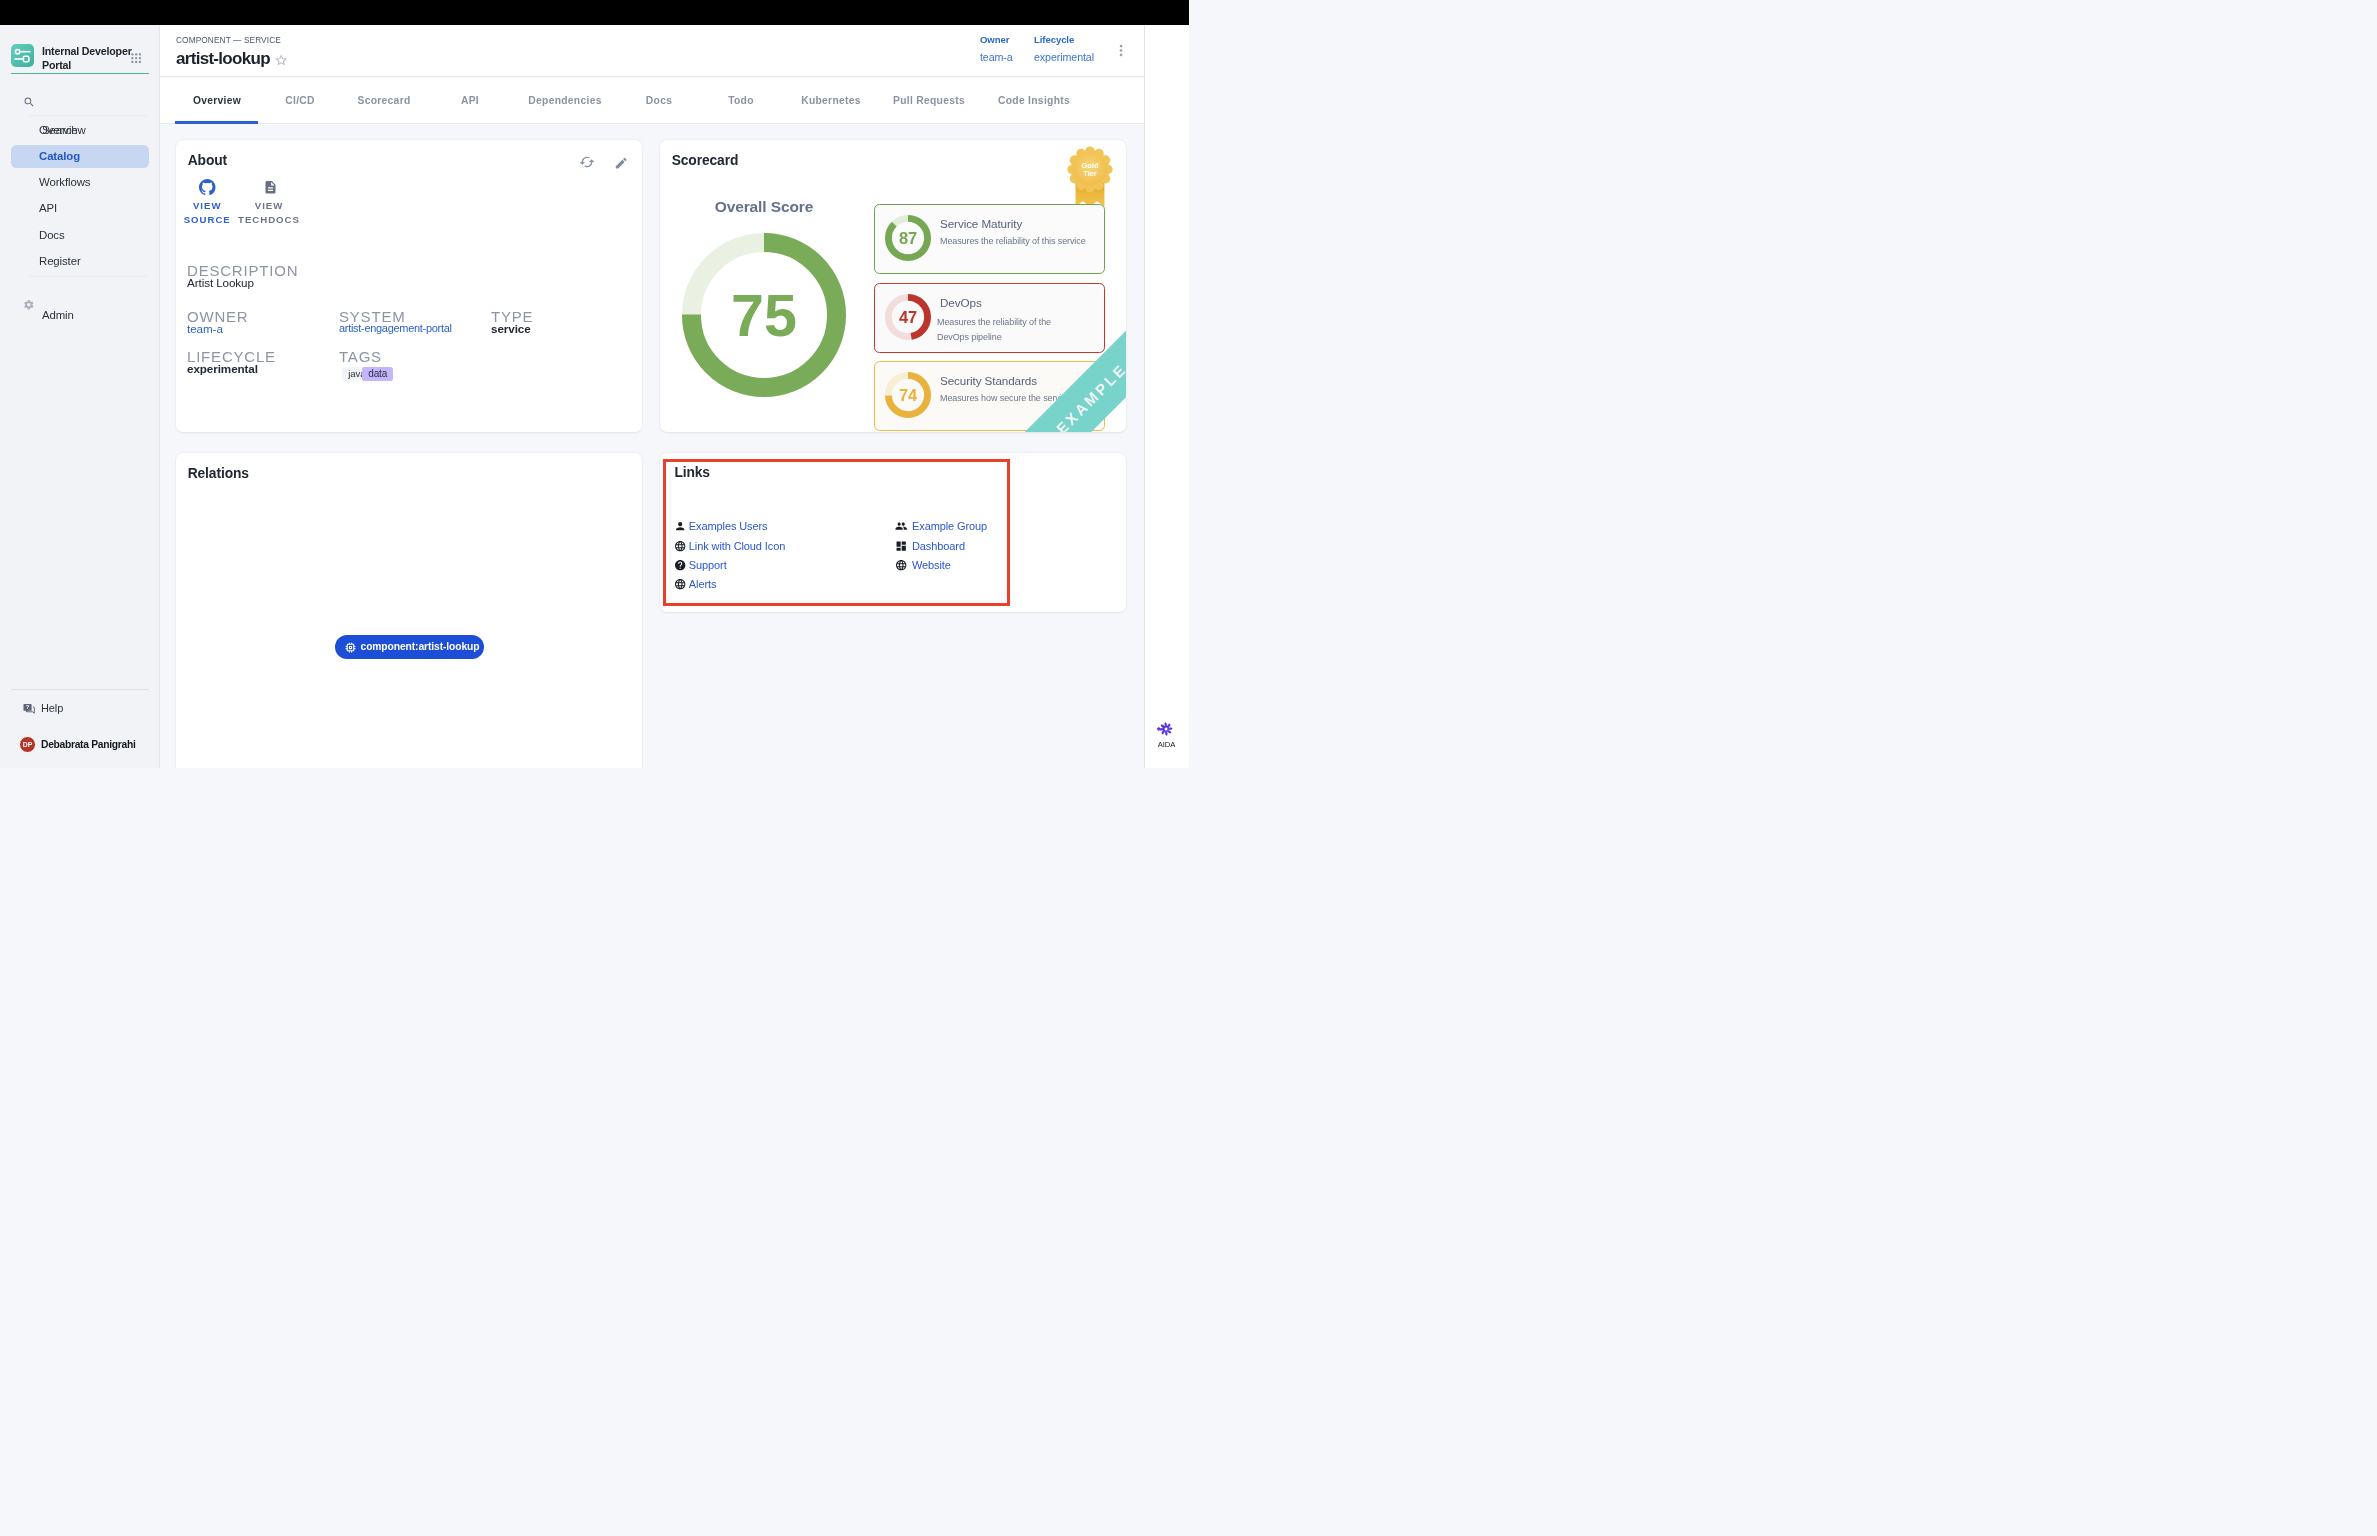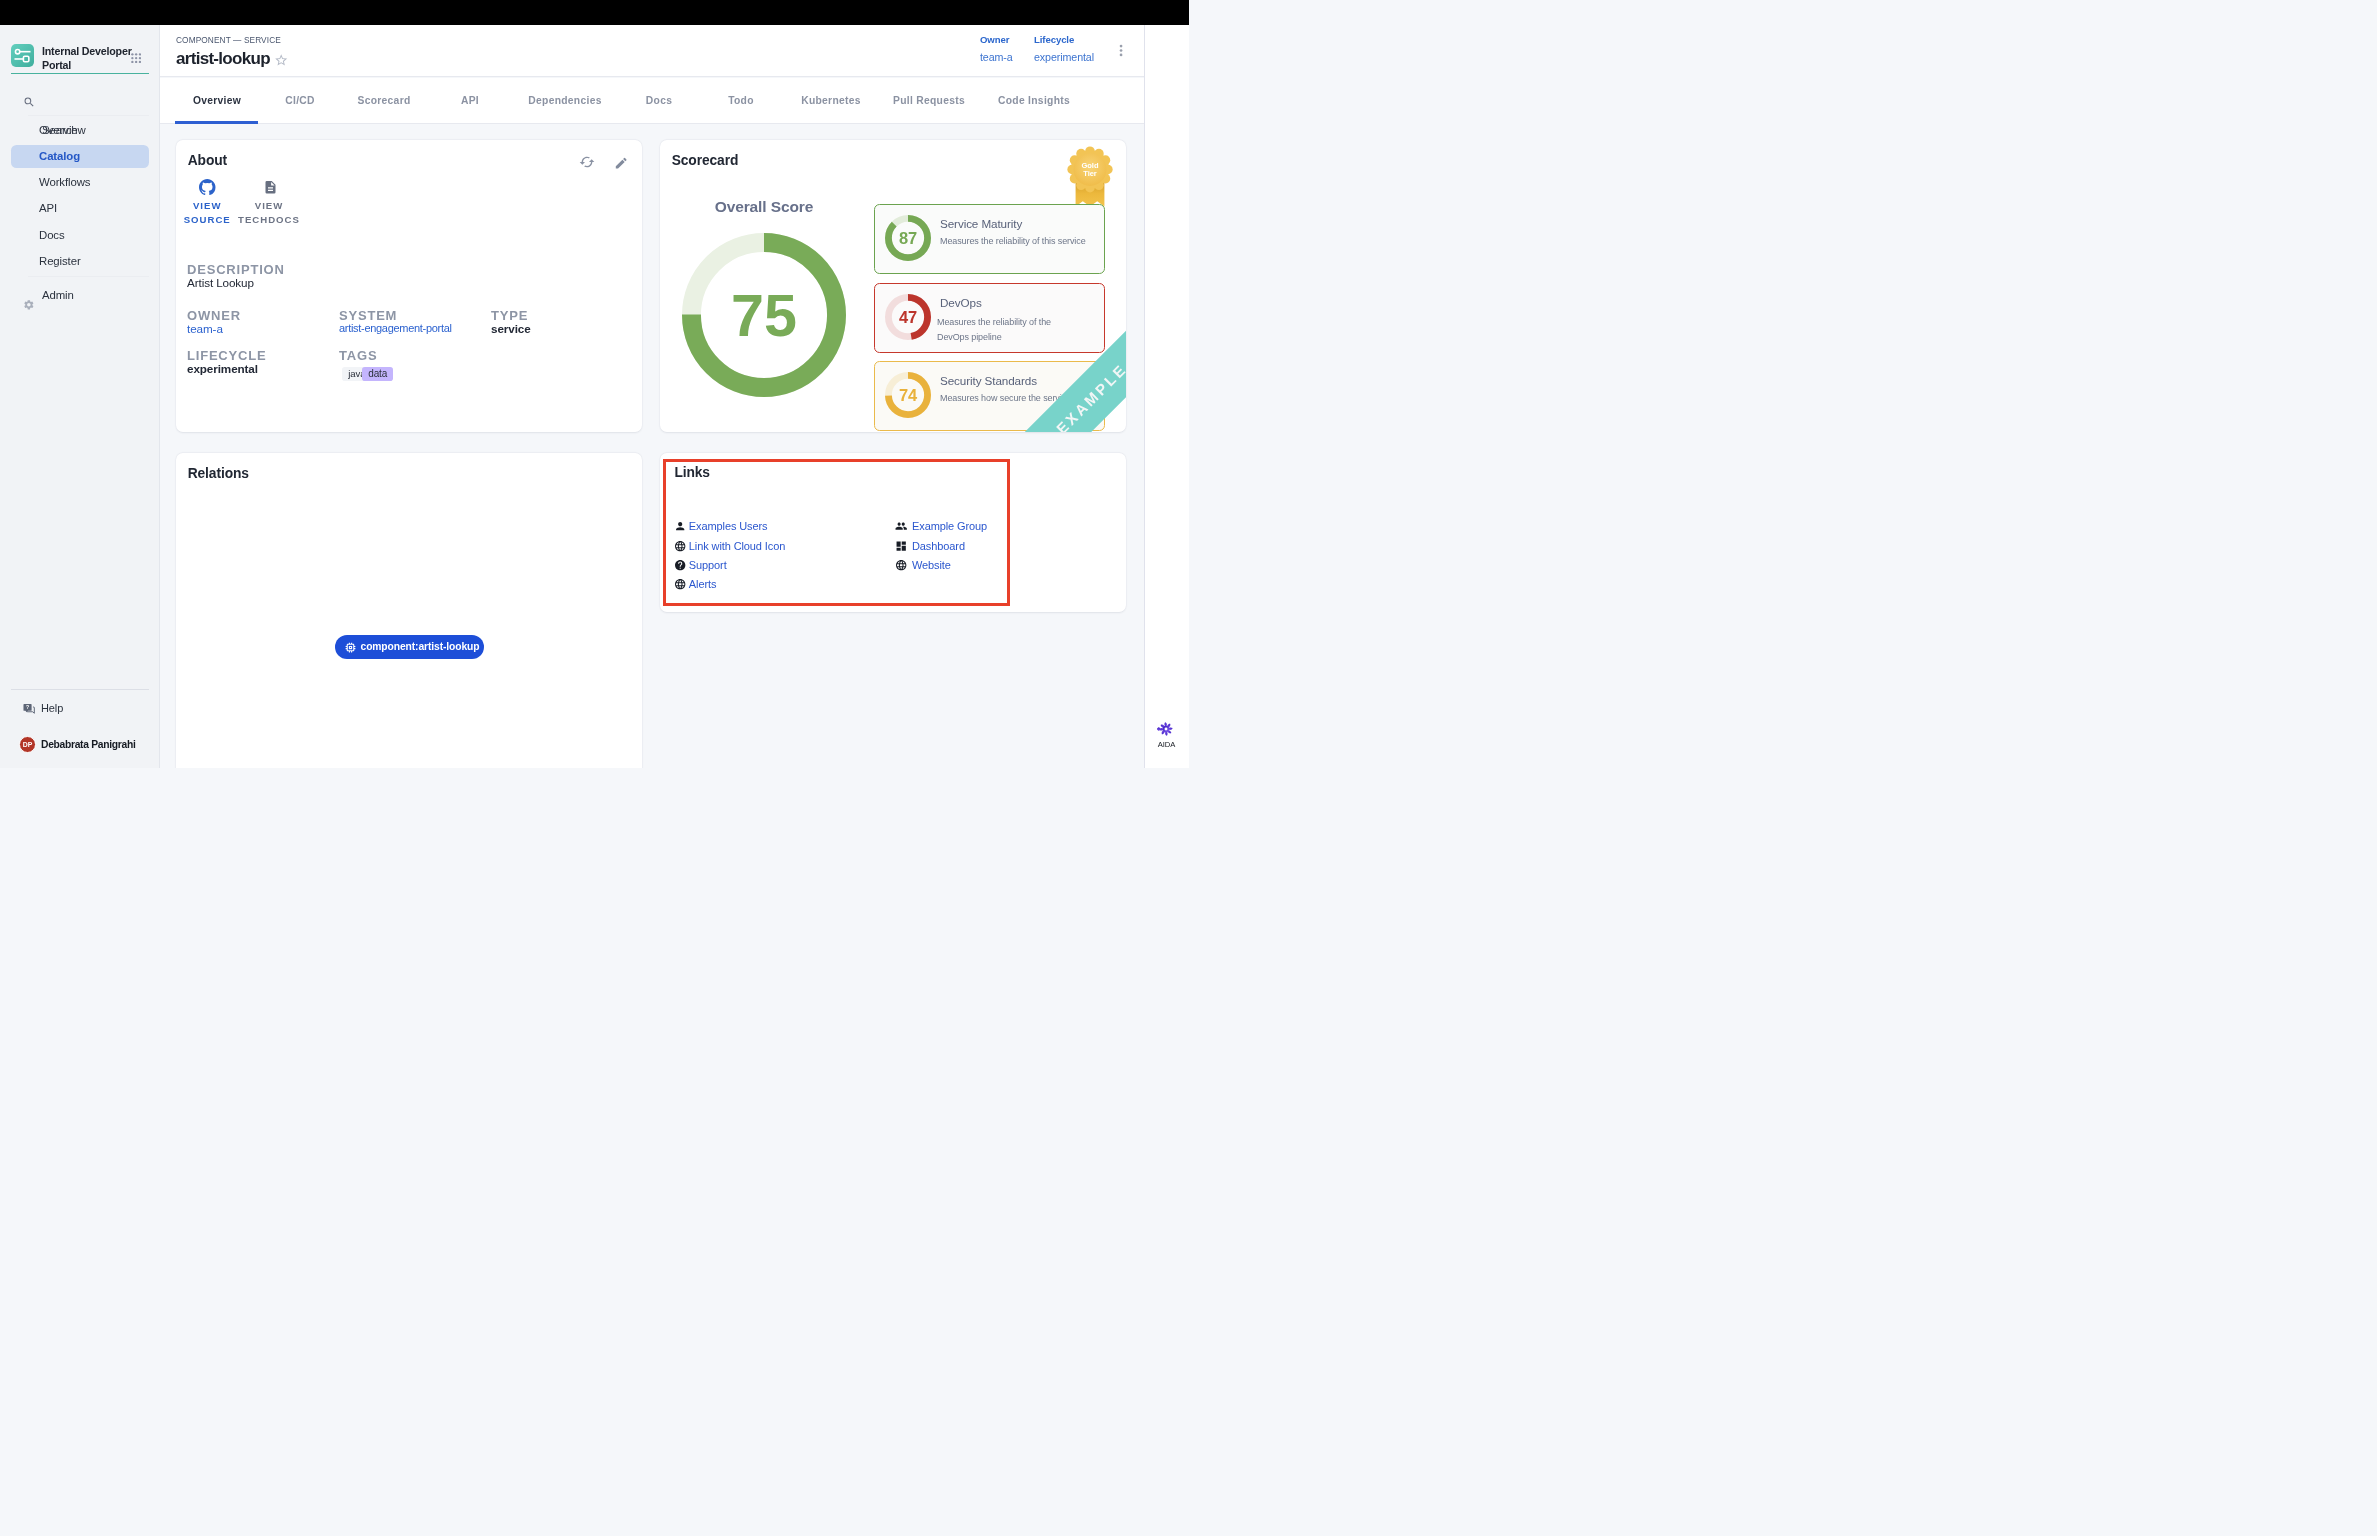--- a/index.html
+++ b/index.html
@@ -14,21 +14,21 @@
   
   #rail { left:1144px; top:25px; width:45px; height:744px; background:#ffffff; border-left:0.7px solid #e0e2ec; z-index:10; }
   
   #header { left:160px; top:25px; width:984px; height:52px; background:#fff; border-bottom:0.7px solid #e7e9ef; z-index:5; }
   #tabs { left:160px; top:78px; width:984px; height:46px; background:#fff; border-bottom:0.7px solid #e7e9ef; z-index:5; }
   .tab { position:absolute; top:16.5px; transform:translateX(-50%); font-size:10.3px; font-weight:bold; letter-spacing:0.3px; color:#8b92a2; white-space:nowrap; }
   .tab.active { color:#2b3240; }
   
   .card { position:absolute; background:#fff; border-radius:6.9px; box-shadow:0 0.7px 2.1px rgba(25,35,60,.08), 0 0 0 0.7px rgba(30,40,70,.025); }
   .cardtitle { position:absolute; font-size:13.8px; font-weight:bold; color:#212733; }
-  .lbl { position:absolute; font-size:13px; font-weight:bold; letter-spacing:0.8px; color:#8d95a5; }
+  .lbl { position:absolute; font-size:15px; font-weight:normal; letter-spacing:0.8px; color:#8d95a5; }
   .val { position:absolute; font-size:11.7px; color:#232936; }
   .link { color:#2c62cf; }
   .sbox { width:231px; height:70px; border-radius:5.5px; }
   .lrow { position:absolute; left:13.8px; height:13.8px; }
   .lrow svg { width:12.4px; height:12.4px; }
   .lrow svg { position:absolute; left:0; top:0; }
   .lrow span { position:absolute; left:15px; top:0px; font-size:11px; color:#2b57ce; white-space:nowrap; }
   .lrow.r { left:235px; }
   .lrow.r span { left:17px; }
 </style>
@@ -82,21 +82,21 @@
   <div class="sideitem" style="top:125px; color:#2457c6; font-weight:bold;">Catalog</div>
   <div class="sideitem" style="top:151px;">Workflows</div>
   <div class="sideitem" style="top:177px;">API</div>
   <div class="sideitem" style="top:204px;">Docs</div>
   <div class="sideitem" style="top:230px;">Register</div>
   <div class="abs" style="left:27.5px; top:251px; width:121px; height:0.7px; background:#ebedf1;"></div>
 
   <svg class="abs" style="left:23px; top:274px;" width="11.7" height="11.7" viewBox="0 0 24 24">
       <path fill="#a9afbb" d="M19.14 12.94c.04-.3.06-.61.06-.94 0-.32-.02-.64-.07-.94l2.03-1.58a.49.49 0 00.12-.61l-1.92-3.32a.488.488 0 00-.59-.22l-2.39.96c-.5-.38-1.03-.7-1.62-.94l-.36-2.54a.484.484 0 00-.48-.41h-3.84c-.24 0-.43.17-.47.41l-.36 2.54c-.59.24-1.13.57-1.62.94l-2.39-.96c-.22-.08-.47 0-.59.22L2.74 8.87c-.12.21-.08.47.12.61l2.03 1.58c-.05.3-.09.63-.09.94s.02.64.07.94l-2.03 1.58a.49.49 0 00-.12.61l1.92 3.32c.12.22.37.29.59.22l2.39-.96c.5.38 1.03.7 1.62.94l.36 2.54c.05.24.24.41.48.41h3.84c.24 0 .44-.17.47-.41l.36-2.54c.59-.24 1.13-.56 1.62-.94l2.39.96c.22.08.47 0 .59-.22l1.92-3.32c.12-.22.07-.47-.12-.61l-2.01-1.58zM12 15.6A3.61 3.61 0 018.4 12c0-1.98 1.62-3.6 3.6-3.6s3.6 1.62 3.6 3.6-1.62 3.6-3.6 3.6z"></path>
     </svg>
-  <div class="sideitem" style="left:42px; top:264px;">Admin</div>
+  <div class="sideitem" style="left:42px; top:284px;">Admin</div>
 
   <div class="abs" style="left:11px; top:664px; width:138px; height:0.7px; background:#dcdfe6;"></div>
   <svg class="abs" style="left:22px; top:678px;" width="13.8" height="13" viewBox="0 0 24 24">
       <path fill="#5d6576" d="M16 2H3c-.55 0-1 .45-1 1v10.5c0 .55.45 1 1 1h2.5L8 17l2.5-2.5H16c.55 0 1-.45 1-1V3c0-.55-.45-1-1-1z"></path>
       <path fill="none" stroke="#5d6576" stroke-width="1.8" d="M19.5 7.5h1.6c.5 0 .9.4.9.9V19l-3-2.8H9.5c-.5 0-.9-.4-.9-.9v-1.1"></path>
       <text x="9.5" y="11.5" font-size="9.5" font-weight="bold" fill="#fff" text-anchor="middle">?</text>
     </svg>
   <div class="sideitem" style="left:41px; top:677px; font-size:11px;">Help</div>
   <div class="abs" style="left:19px; top:711px; width:17px; height:17px; border-radius:50%; background:#b23527; border:1.4px solid #fff;"></div>
   <div class="abs" style="left:19px; top:711px; width:17px; text-align:center; line-height:17px; font-size:6.9px; font-weight:bold; color:#fff;">DP</div>

